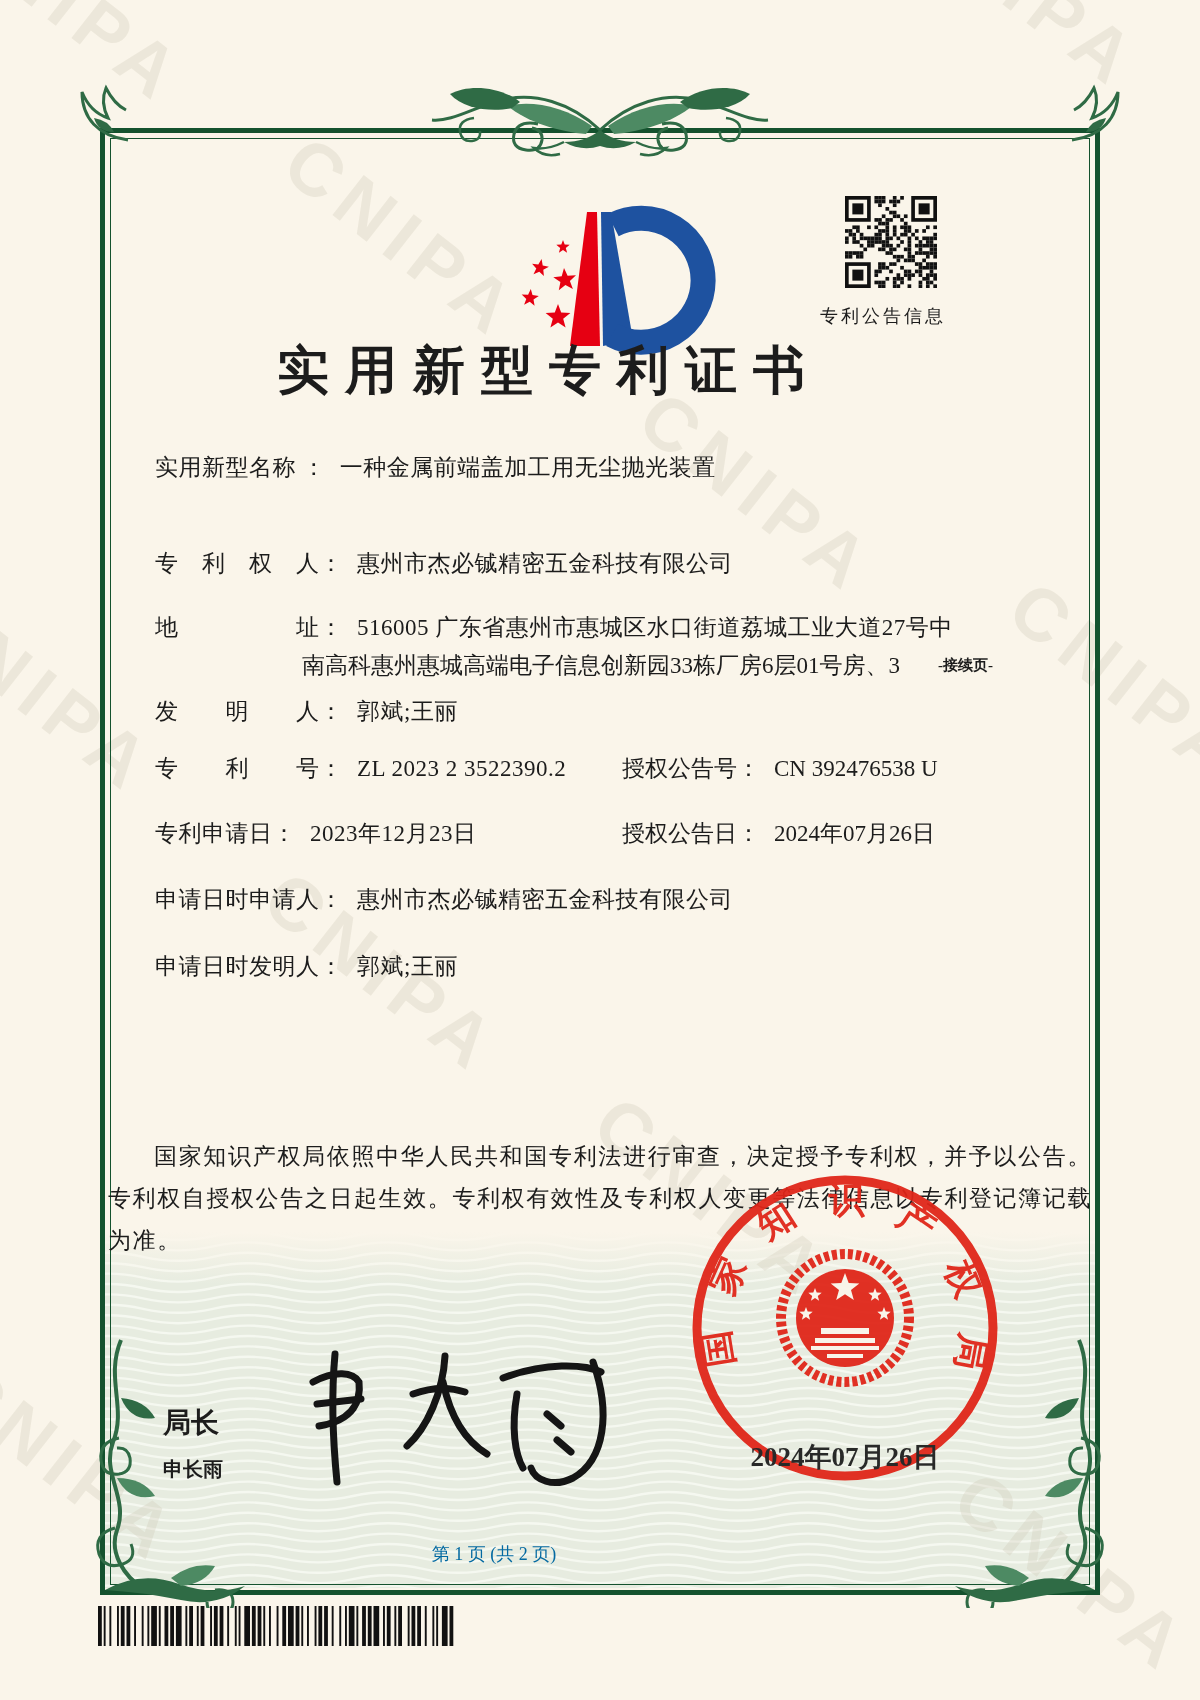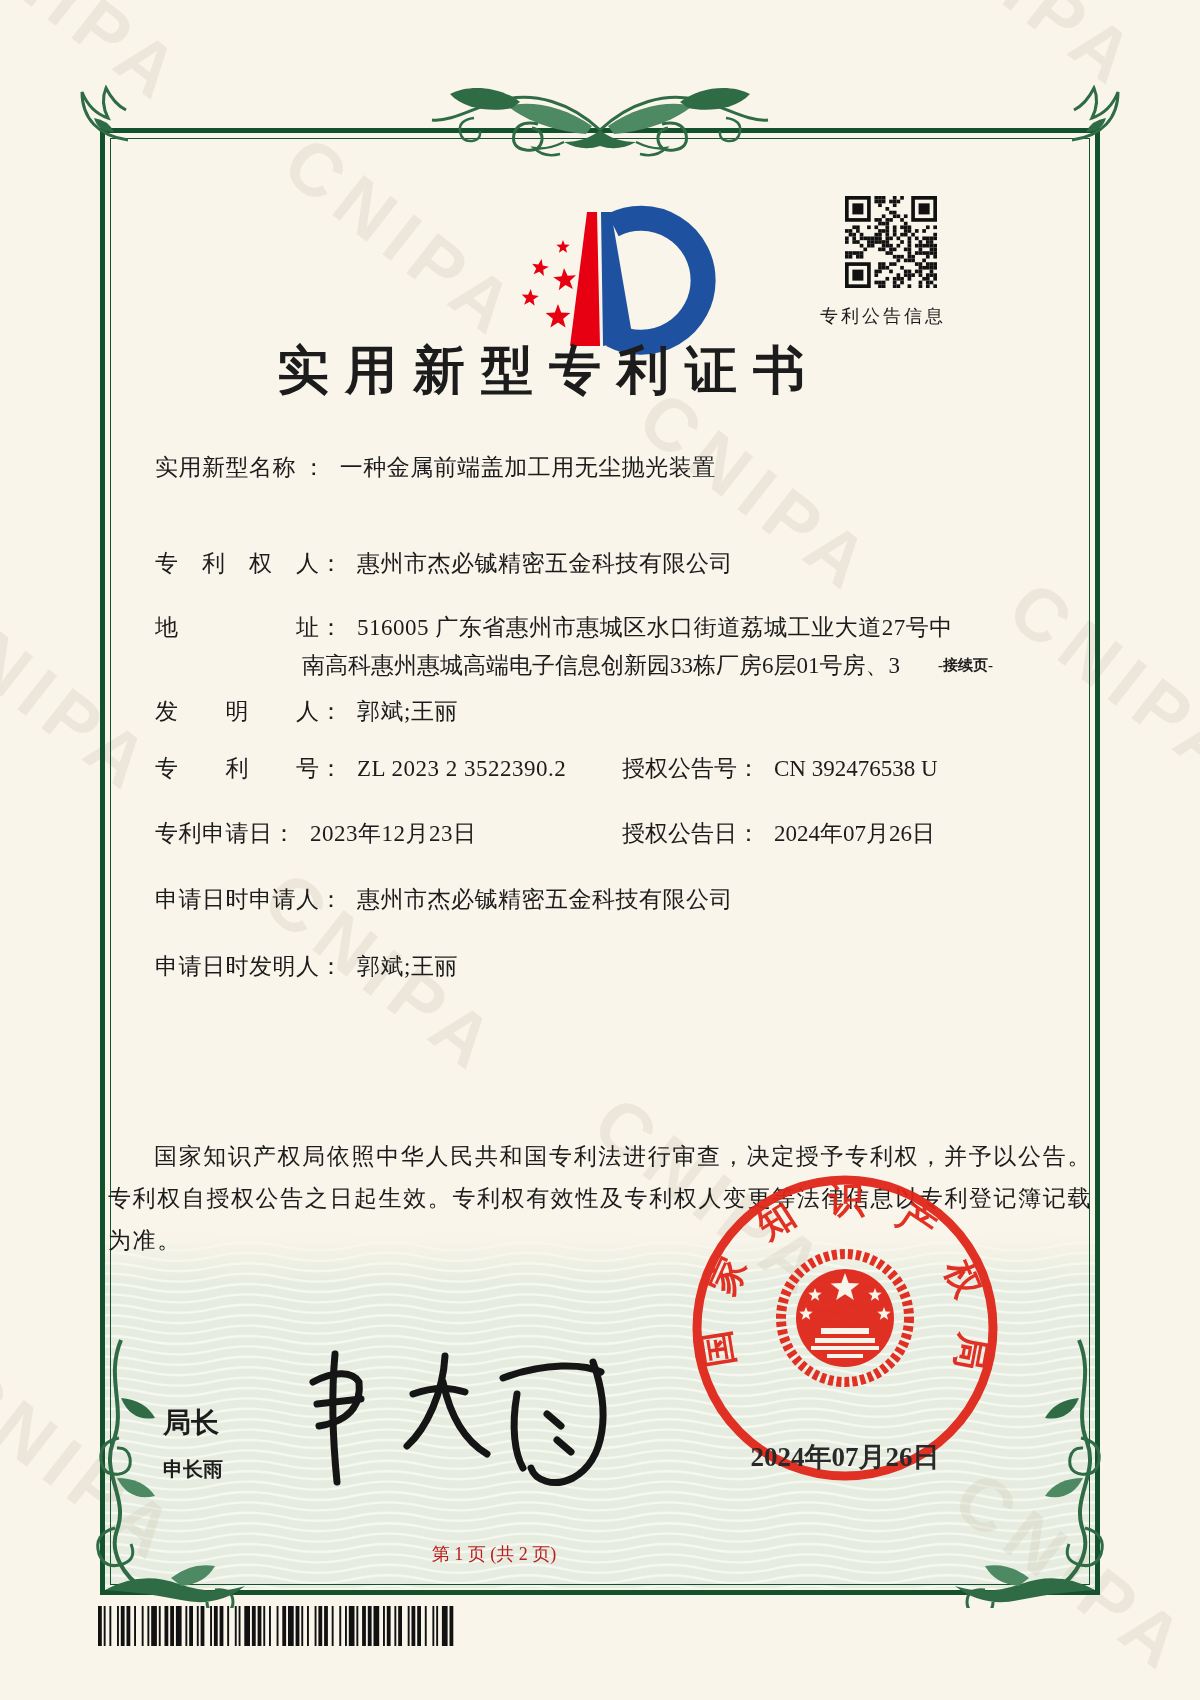--- a/index.html
+++ b/index.html
@@ -33,21 +33,21 @@
   #contmark{position:absolute;left:902px;top:656px;font-size:15px;font-weight:bold;z-index:5;margin-left:36px;}
   #bodypara{position:absolute;left:108px;top:1136px;width:984px;font-size:23px;line-height:42px;
             text-align:justify;text-indent:2em;letter-spacing:1.6px;z-index:5;}
   
   #director{position:absolute;left:163px;top:1404px;font-size:28px;font-weight:bold;z-index:5;
             font-family:"Liberation Sans","DejaVu Sans",sans-serif;}
   #directorname{position:absolute;left:163px;top:1456px;font-size:20px;font-weight:bold;z-index:5;
             font-family:"Liberation Sans","DejaVu Sans",sans-serif;}
   #sig{position:absolute;left:295px;top:1342px;z-index:6;}
   #seal{position:absolute;left:685px;top:1168px;z-index:6;opacity:.94;}
-  #pagefoot{position:absolute;left:0;top:1542px;width:988px;text-align:center;font-size:18px;z-index:5;color:#b91c1c;}
+  #pagefoot{position:absolute;left:0;top:1542px;width:988px;text-align:center;font-size:18px;z-index:5;color:#0369a1;}
   #barcode{position:absolute;left:98px;top:1606px;z-index:5;}
 </style>
 </head>
 <body>
 
 <div id="page">
 
   <span class="wm" style="left:-70px;top:-40px">CNIPA</span>
   <span class="wm" style="left:885px;top:-55px">CNIPA</span>
   <span class="wm" style="left:265px;top:195px">CNIPA</span>

